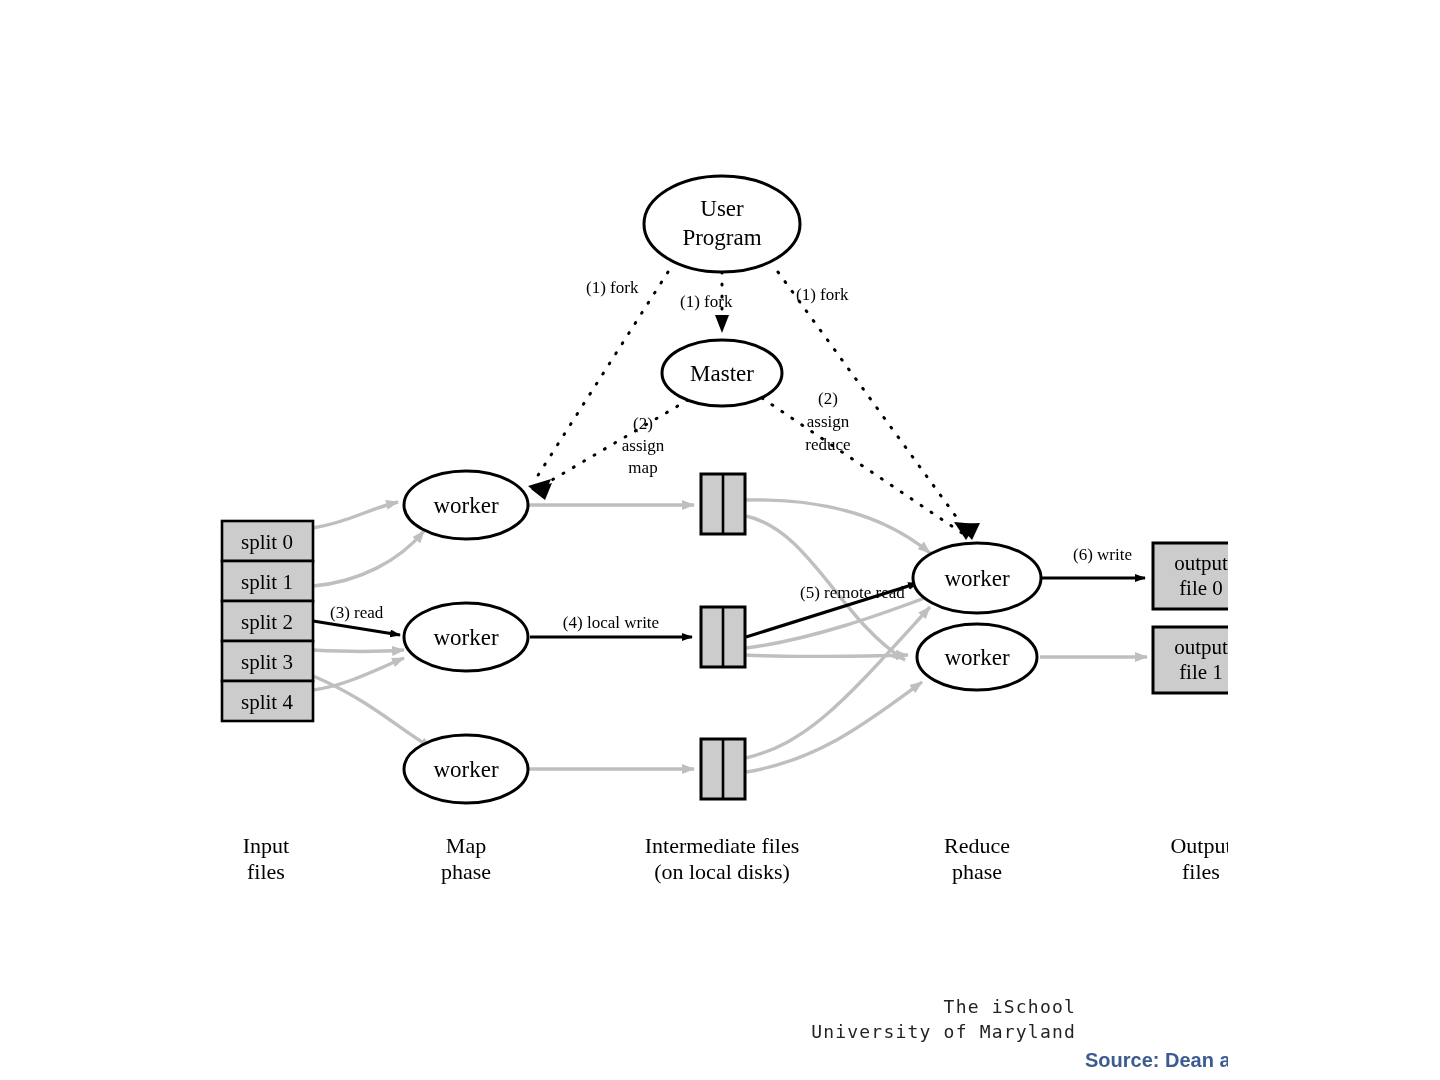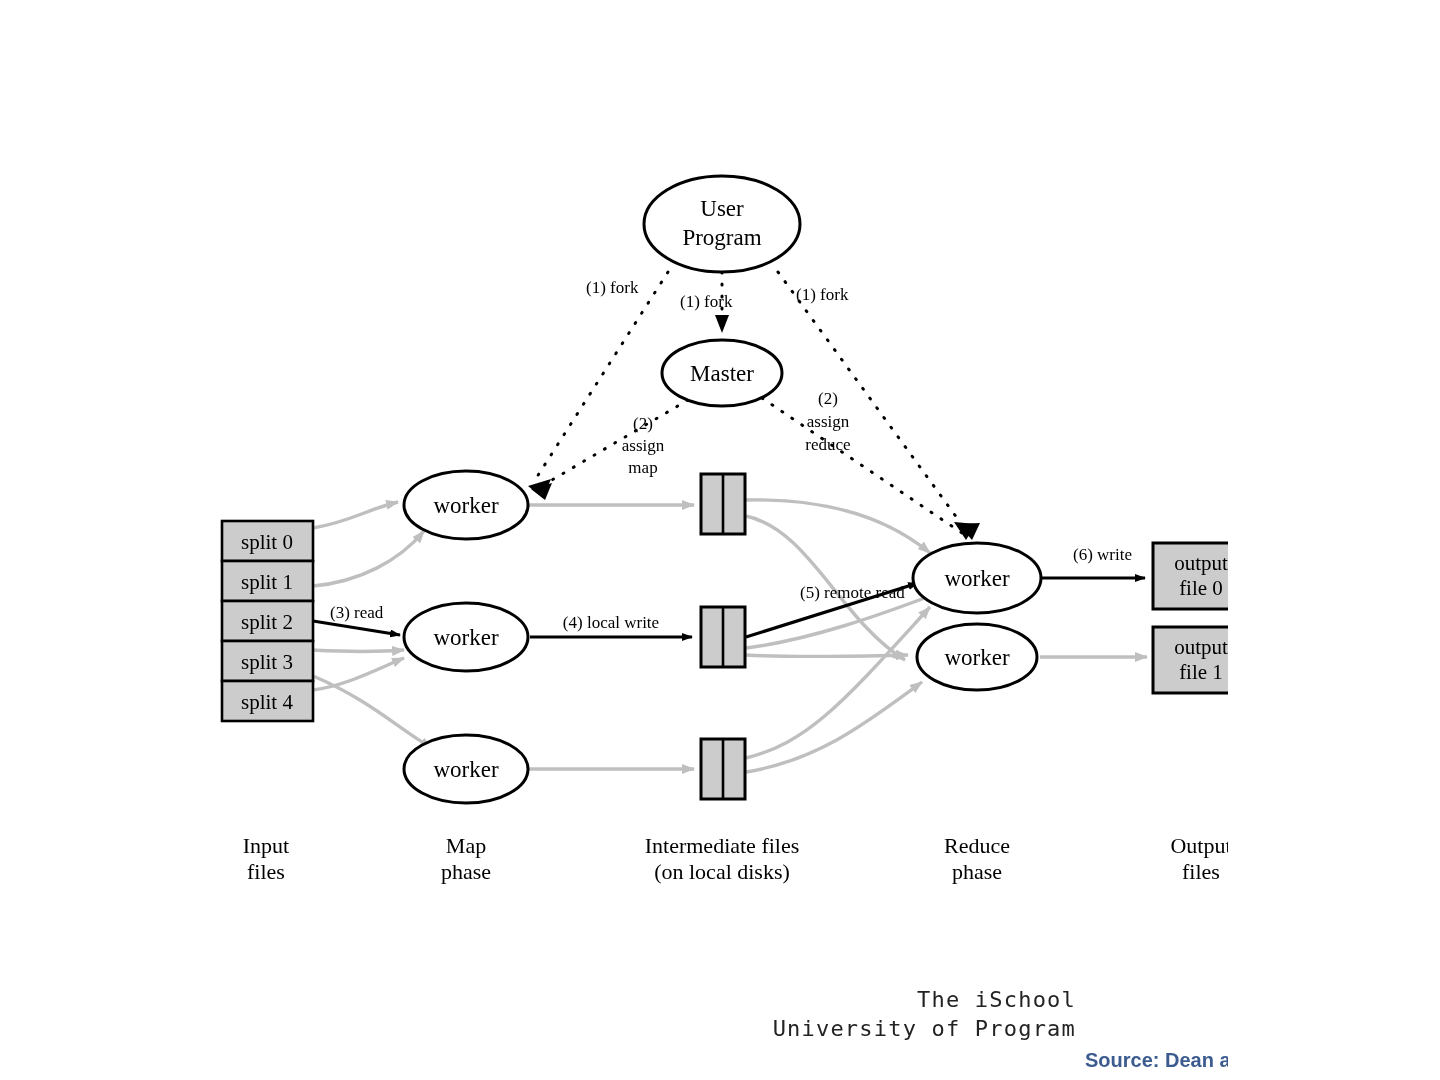--- a/index.html
+++ b/index.html
@@ -22,21 +22,21 @@
     top: 0;
     width: 1440px;
     height: 1080px;
   }
   .footer-block {
     position: absolute;
     right: 152px;
     bottom: 36px;
     text-align: right;
     font-family: "DejaVu Sans Mono", "Liberation Mono", monospace;
-    font-size: 22px;
+    font-size: 18px;
     line-height: 1.35;
     color: #232323;
     letter-spacing: 1.2px;
     white-space: nowrap;
   }
   .source-line {
     position: absolute;
     left: 1085px;
     bottom: 8px;
     font-family: "Liberation Sans", "DejaVu Sans", sans-serif;
@@ -227,21 +227,21 @@
       <text x="977" y="853">Reduce</text>
       <text x="977" y="879">phase</text>
 
       <text x="1201" y="853">Output</text>
       <text x="1201" y="879">files</text>
     </g>
   </svg>
 
   <div class="footer-block">
     <div>The iSchool</div>
-    <div>University of Program</div>
+    <div>University of Maryland</div>
   </div>
 
   <div class="source-line">Source: Dean and Ghemawat (OSDI 2004)</div>
 
   <div class="logo-box">
     <svg class="logo-svg" width="150" height="143" viewBox="0 0 150 143">
       <rect x="0" y="0" width="150" height="143" fill="#000000"></rect>
       <circle cx="78" cy="68" r="63" fill="#ffffff"></circle>
       <circle cx="78" cy="68" r="63" fill="none" stroke="#d8d8d8" stroke-width="1.5"></circle>
       <circle cx="78" cy="68" r="53" fill="none" stroke="#c9c9c9" stroke-width="1.2"></circle>

